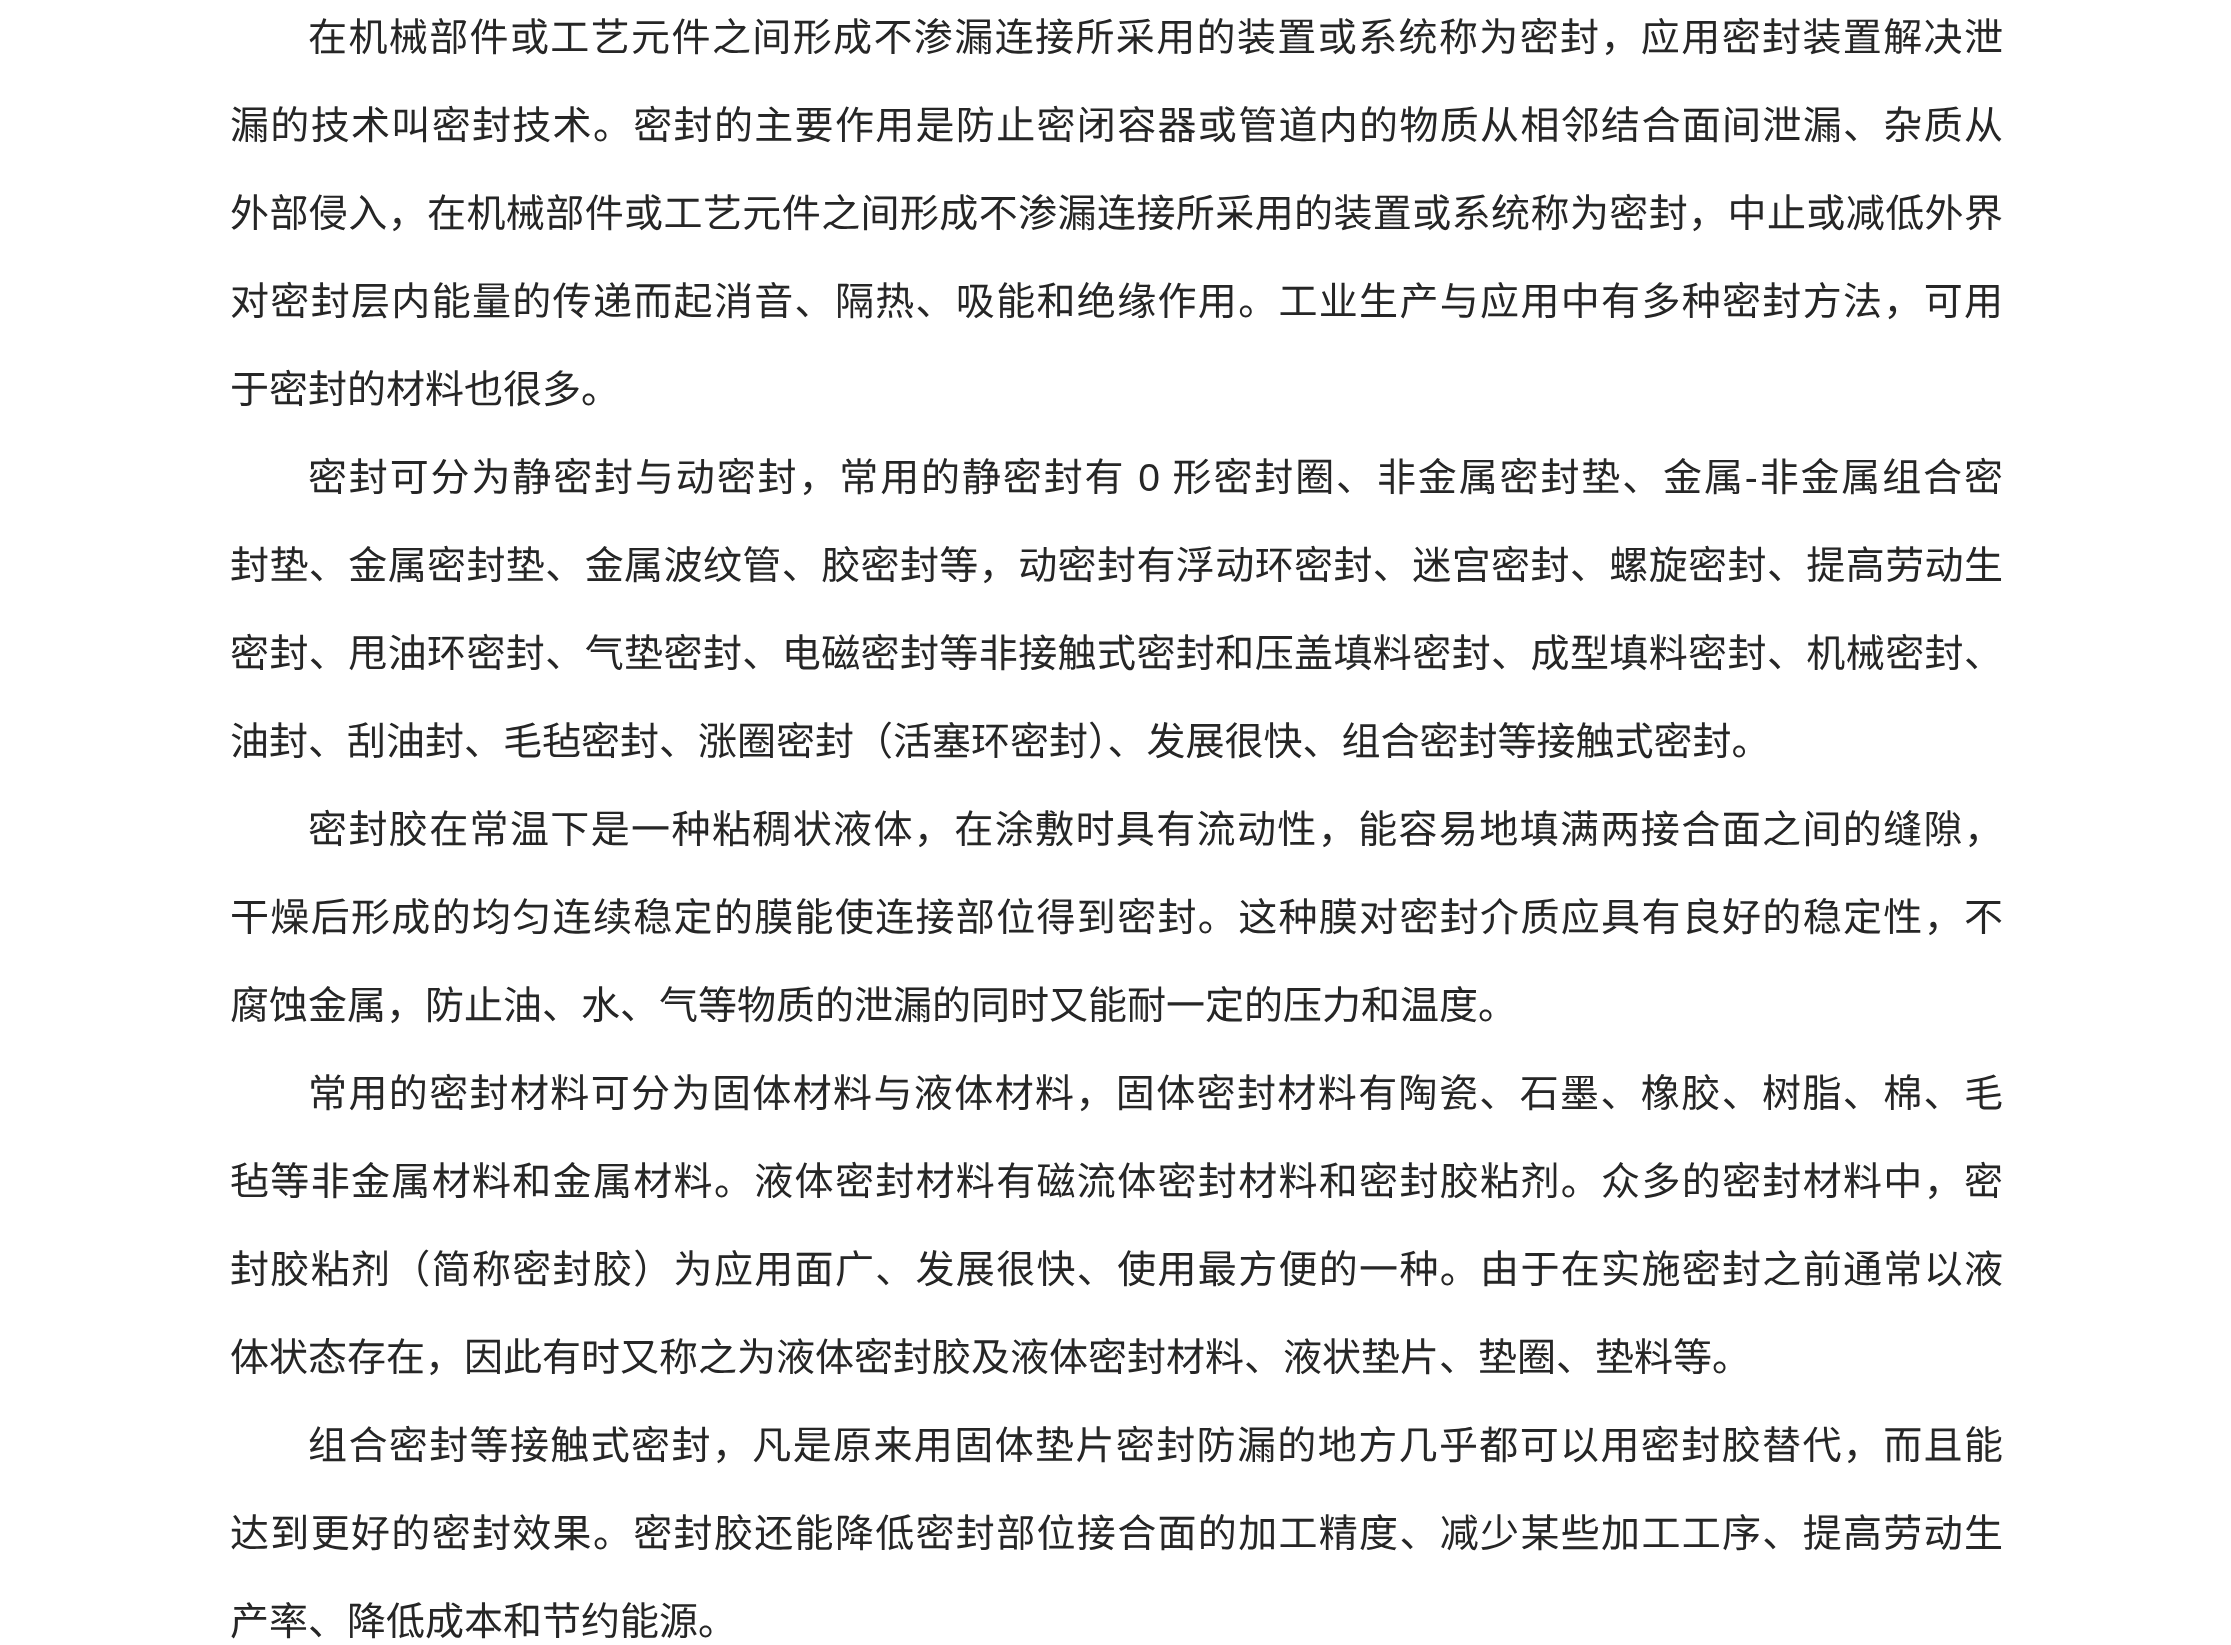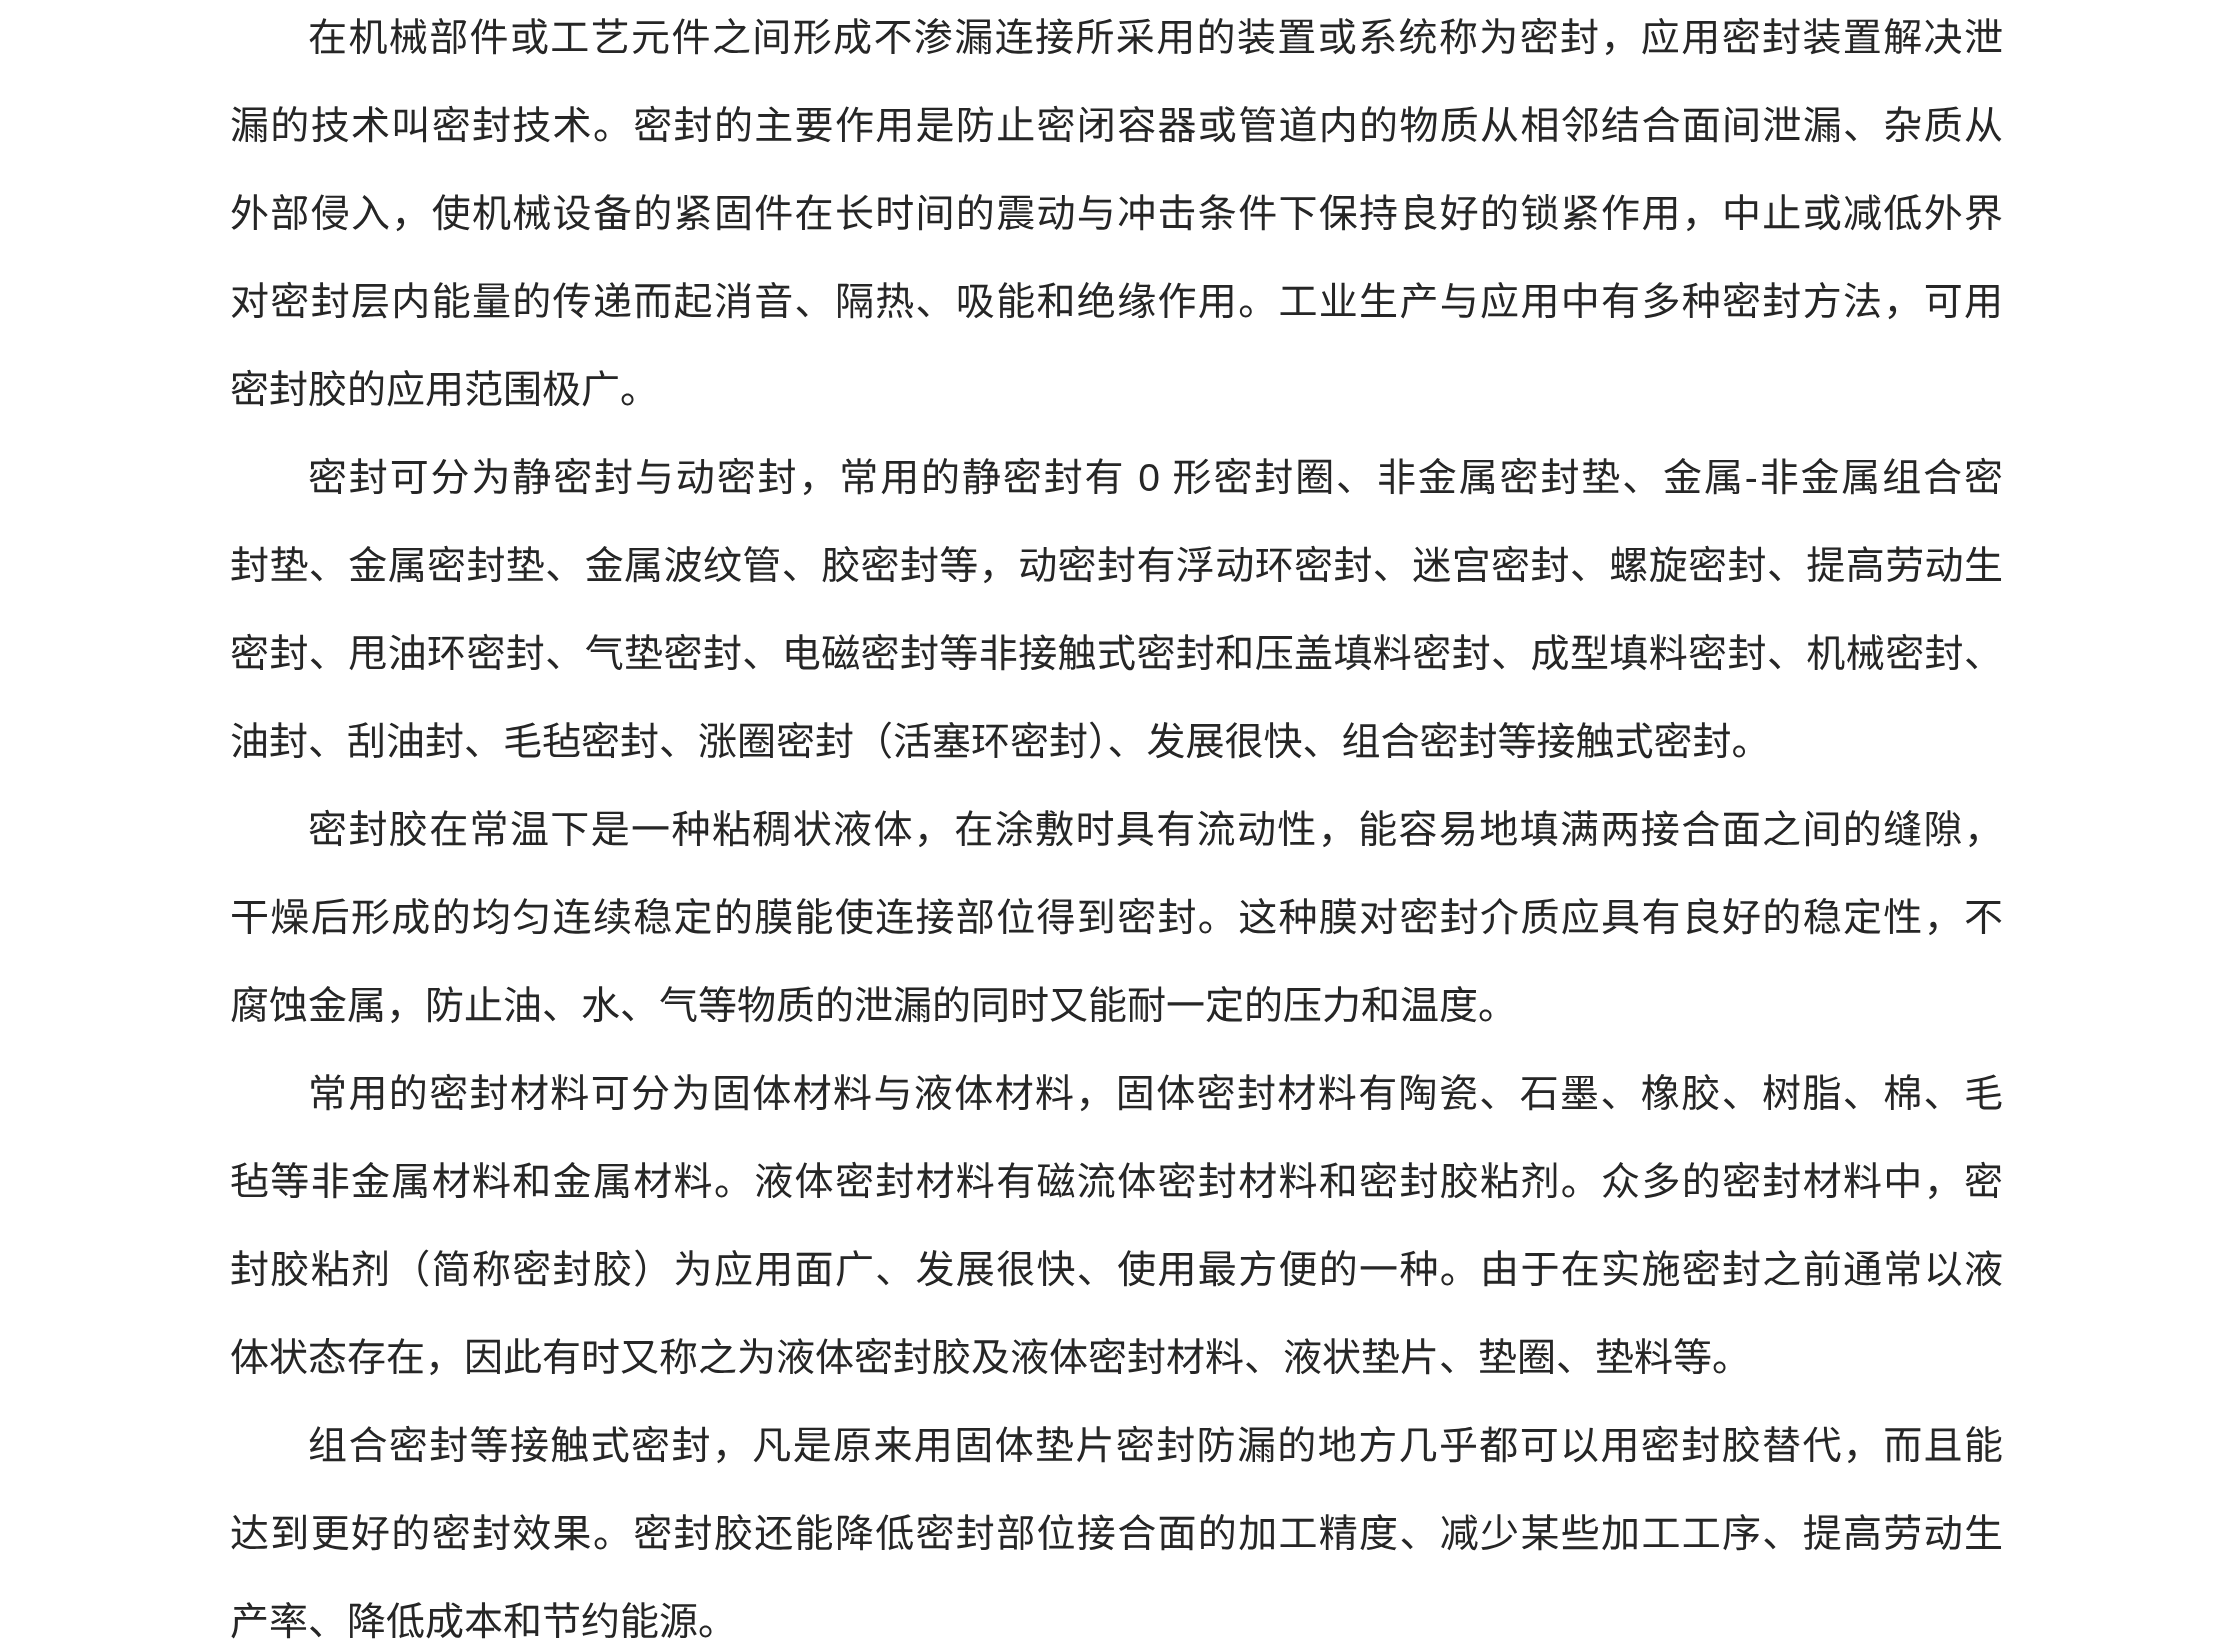--- a/index.html
+++ b/index.html
@@ -38,23 +38,23 @@
 </style>
 </head>
 <body>
 
 <div class="page">
   <div class="text-block">
 
     <div class="para">
       <span class="ln ind">在机械部件或工艺元件之间形成不渗漏连接所采用的装置或系统称为密封，应用密封装置解决泄</span>
       <span class="ln">漏的技术叫密封技术。密封的主要作用是防止密闭容器或管道内的物质从相邻结合面间泄漏、杂质从</span>
-      <span class="ln">外部侵入，使机械设备的紧固件在长时间的震动与冲击条件下保持良好的锁紧作用，中止或减低外界</span>
+      <span class="ln">外部侵入，在机械部件或工艺元件之间形成不渗漏连接所采用的装置或系统称为密封，中止或减低外界</span>
       <span class="ln">对密封层内能量的传递而起消音、隔热、吸能和绝缘作用。工业生产与应用中有多种密封方法，可用</span>
-      <span class="ln end">密封胶的应用范围极广。</span>
+      <span class="ln end">于密封的材料也很多。</span>
     </div>
 
     <div class="para">
       <span class="ln ind">密封可分为静密封与动密封，常用的静密封有 0 形密封圈、非金属密封垫、金属-非金属组合密</span>
       <span class="ln">封垫、金属密封垫、金属波纹管、胶密封等，动密封有浮动环密封、迷宫密封、螺旋密封、提高劳动生</span>
       <span class="ln">密封、甩油环密封、气垫密封、电磁密封等非接触式密封和压盖填料密封、成型填料密封、机械密封、</span>
       <span class="ln end">油封、刮油封、毛毡密封、涨圈密封（活塞环密封）、发展很快、组合密封等接触式密封。</span>
     </div>
 
     <div class="para">

